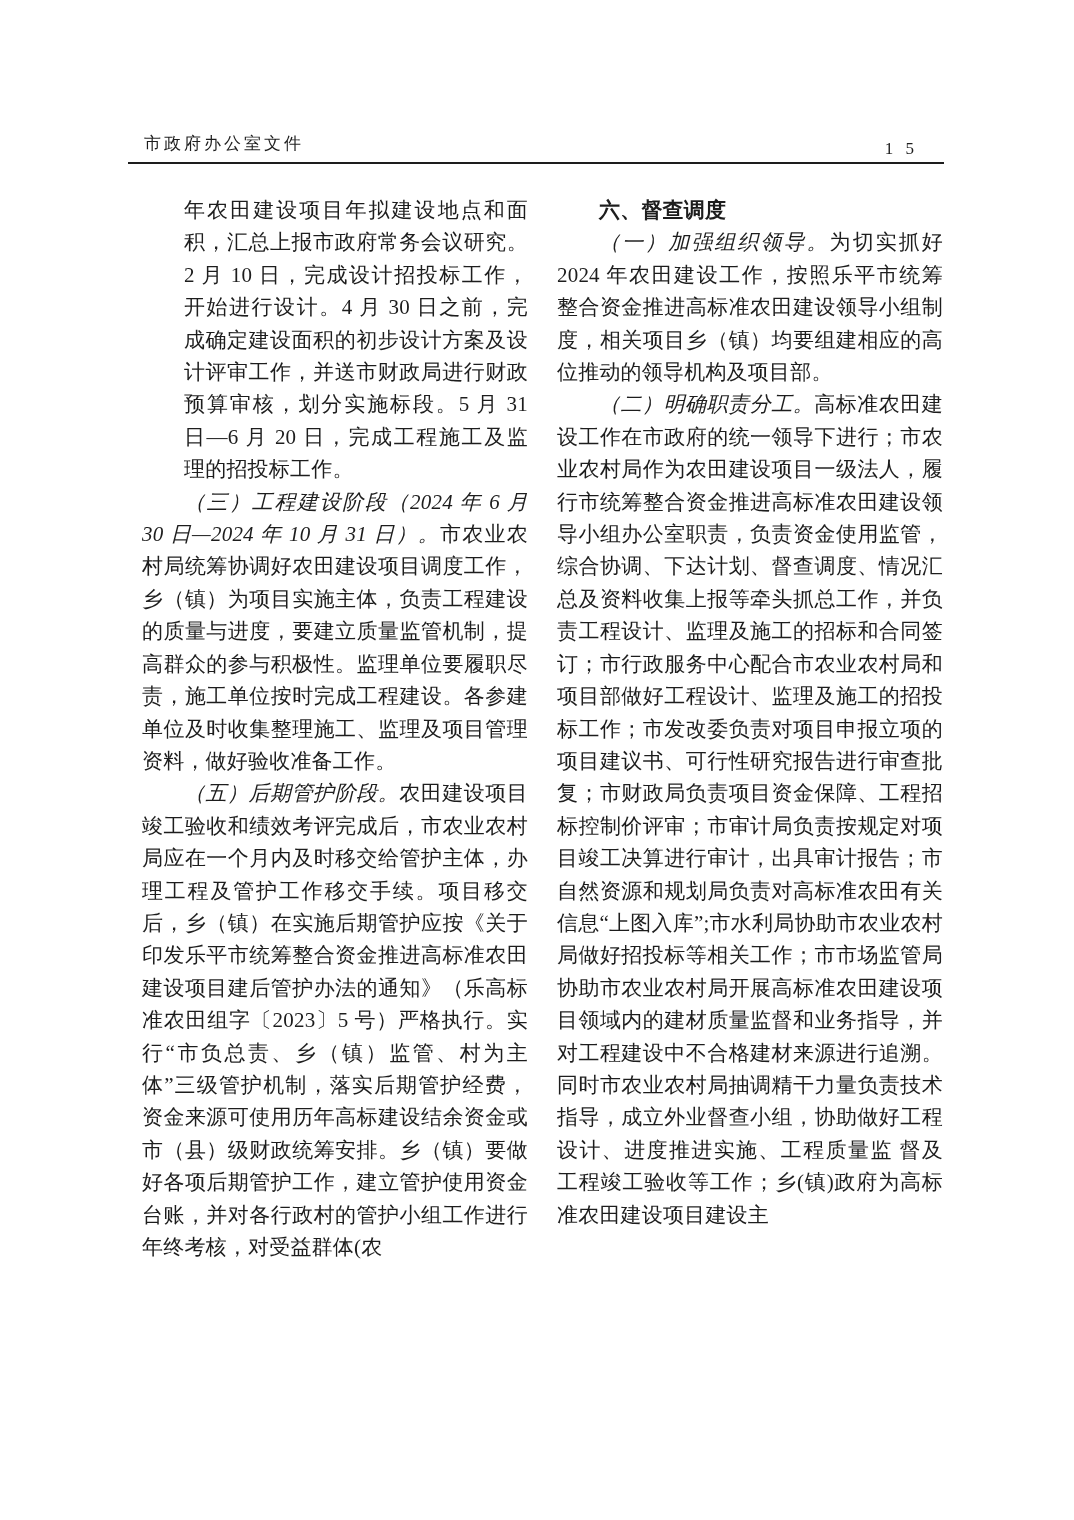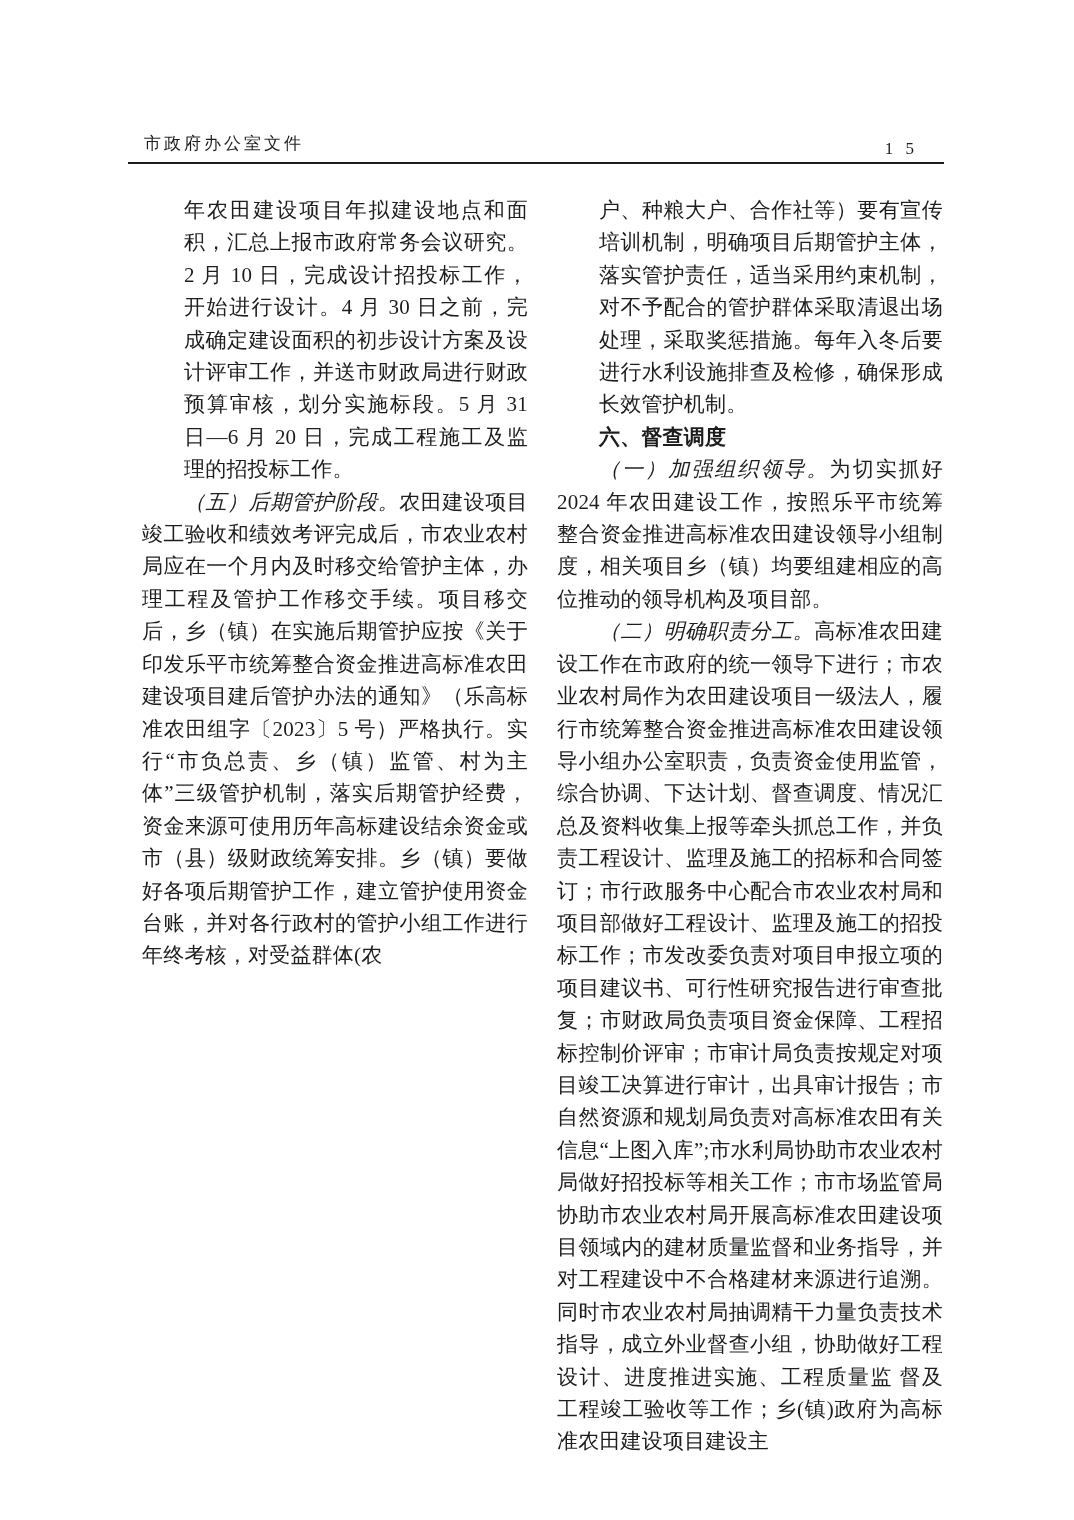--- a/index.html
+++ b/index.html
@@ -77,27 +77,27 @@
 
   <span class="doc-label">市政府办公室文件</span>
 
   <span class="page-num">1 5</span>
 
   <div class="header-rule"></div>
 
   <div class="col col-left">
     <p class="para no-indent"><span>年农田建设项目年拟建设地点和面积，汇总上报市政府常务会议研究。2 月 10 日，完成设计招投标工作，开始进行设计。4 月 30 日之前，完成确定建设面积的初步设计方案及设计评审工作，并送市财政局进行财政预算审核，划分实施标段。5 月 31 日—6 月 20 日，完成工程施工及监理的招投标工作。</span></p>
 
+    <p class="para"><span class="lead">（三）工程建设阶段（2024 年 6 月 30 日—2024 年 10 月 31 日）。</span><span>市农业农村局统筹协调好农田建设项目调度工作，乡（镇）为项目实施主体，负责工程建设的质量与进度，要建立质量监管机制，提高群众的参与积极性。监理单位要履职尽责，施工单位按时完成工程建设。各参建单位及时收集整理施工、监理及项目管理资料，做好验收准备工作。</span></p>
 
 
     <p class="para"><span class="lead">（五）后期管护阶段。</span><span>农田建设项目竣工验收和绩效考评完成后，市农业农村局应在一个月内及时移交给管护主体，办理工程及管护工作移交手续。项目移交后，乡（镇）在实施后期管护应按《关于印发乐平市统筹整合资金推进高标准农田建设项目建后管护办法的通知》（乐高标准农田组字〔2023〕5 号）严格执行。实行“市负总责、乡（镇）监管、村为主体”三级管护机制，落实后期管护经费，资金来源可使用历年高标建设结余资金或市（县）级财政统筹安排。乡（镇）要做好各项后期管护工作，建立管护使用资金台账，并对各行政村的管护小组工作进行年终考核，对受益群体(农</span></p>
   </div>
 
   <div class="col col-right">
-    <p class="para no-indent"><span>户、种粮大户、合作社等）要有宣传培训机制，明确项目后期管护主体，落实管护责任，适当采用约束机制，对不予配合的管护群体采取清退出场处理，采取奖惩措施。每年入冬后要进行水利设施排查及检修，确保形成长效管护机制。</span></p>
 
     <p class="section-heading">六、督查调度</p>
 
     <p class="para"><span class="lead">（一）加强组织领导。</span><span>为切实抓好 2024 年农田建设工作，按照乐平市统筹整合资金推进高标准农田建设领导小组制度，相关项目乡（镇）均要组建相应的高位推动的领导机构及项目部。</span></p>
 
     <p class="para"><span class="lead">（二）明确职责分工。</span><span>高标准农田建设工作在市政府的统一领导下进行；市农业农村局作为农田建设项目一级法人，履行市统筹整合资金推进高标准农田建设领导小组办公室职责，负责资金使用监管，综合协调、下达计划、督查调度、情况汇总及资料收集上报等牵头抓总工作，并负责工程设计、监理及施工的招标和合同签订；市行政服务中心配合市农业农村局和项目部做好工程设计、监理及施工的招投标工作；市发改委负责对项目申报立项的项目建议书、可行性研究报告进行审查批复；市财政局负责项目资金保障、工程招标控制价评审；市审计局负责按规定对项目竣工决算进行审计，出具审计报告；市自然资源和规划局负责对高标准农田有关信息“上图入库”;市水利局协助市农业农村局做好招投标等相关工作；市市场监管局协助市农业农村局开展高标准农田建设项目领域内的建材质量监督和业务指导，并对工程建设中不合格建材来源进行追溯。同时市农业农村局抽调精干力量负责技术指导，成立外业督查小组，协助做好工程设计、进度推进实施、工程质量监 督及工程竣工验收等工作；乡(镇)政府为高标准农田建设项目建设主</span></p>
   </div>
 
 </div>
 

